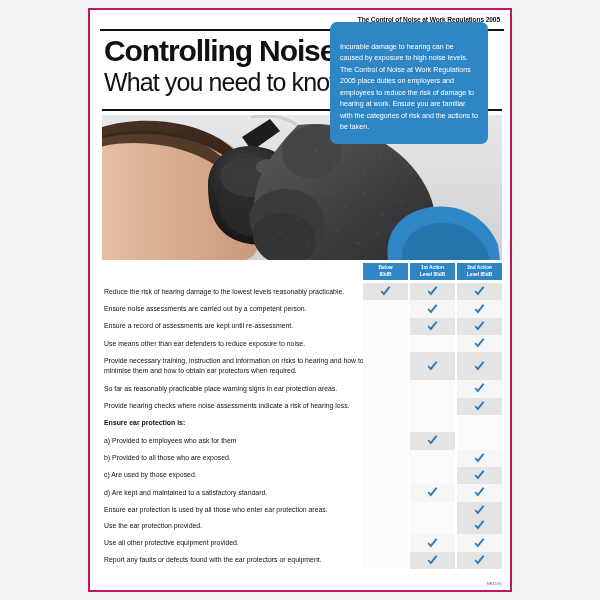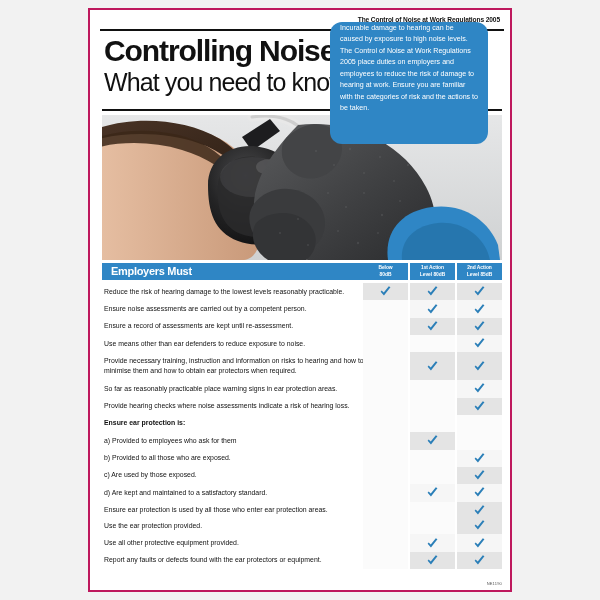--- a/index.html
+++ b/index.html
@@ -74,22 +74,22 @@
     background: #d9dadb;
     overflow: hidden;
   }
   .photo svg { display: block; width: 100%; height: 100%; }
   
   .info-box {
     position: absolute;
     left: 240px; top: 12px;
     width: 158px; height: 122px;
     background: #2f86c5;
-    border-radius: 12px;
-    padding: 1px 10px;
+    border-radius: 7px;
+    padding: 20px 10px;
     color: #ffffff;
     font-size: 7.1px;
     line-height: 1.62;
   }
   
   .tbl { position: absolute; left: 12px; width: 400px; }
   .tbl-employers { top: 253px; }
   .tbl-employees { top: 504px; }
 
   .sec-head {
@@ -268,21 +268,20 @@
         <path d="M300,145 C298,124 314,110 336,108 C358,106 378,118 386,138 L388,145 Z" fill="#2676ae"></path>
       </svg>
     </div>
 
     <div class="info-box">
       <span>Incurable damage to hearing can be caused by exposure to high noise levels. The Control of Noise at Work Regulations 2005 place duties on employers and employees to reduce the risk of damage to hearing at work.  Ensure you are familiar with the categories of risk and the actions to be taken.</span>
     </div>
 
     <div class="tbl tbl-employers">
       <div class="sec-head">
-        <div class="sec-title">Employers Must</div>
         <div class="col-heads">
           <div class="col-head">
             <span>Below</span>
             <span>80dB</span>
           </div>
           <div class="col-head">
             <span>1st Action</span>
             <span>Level 80dB</span>
           </div>
           <div class="col-head">

